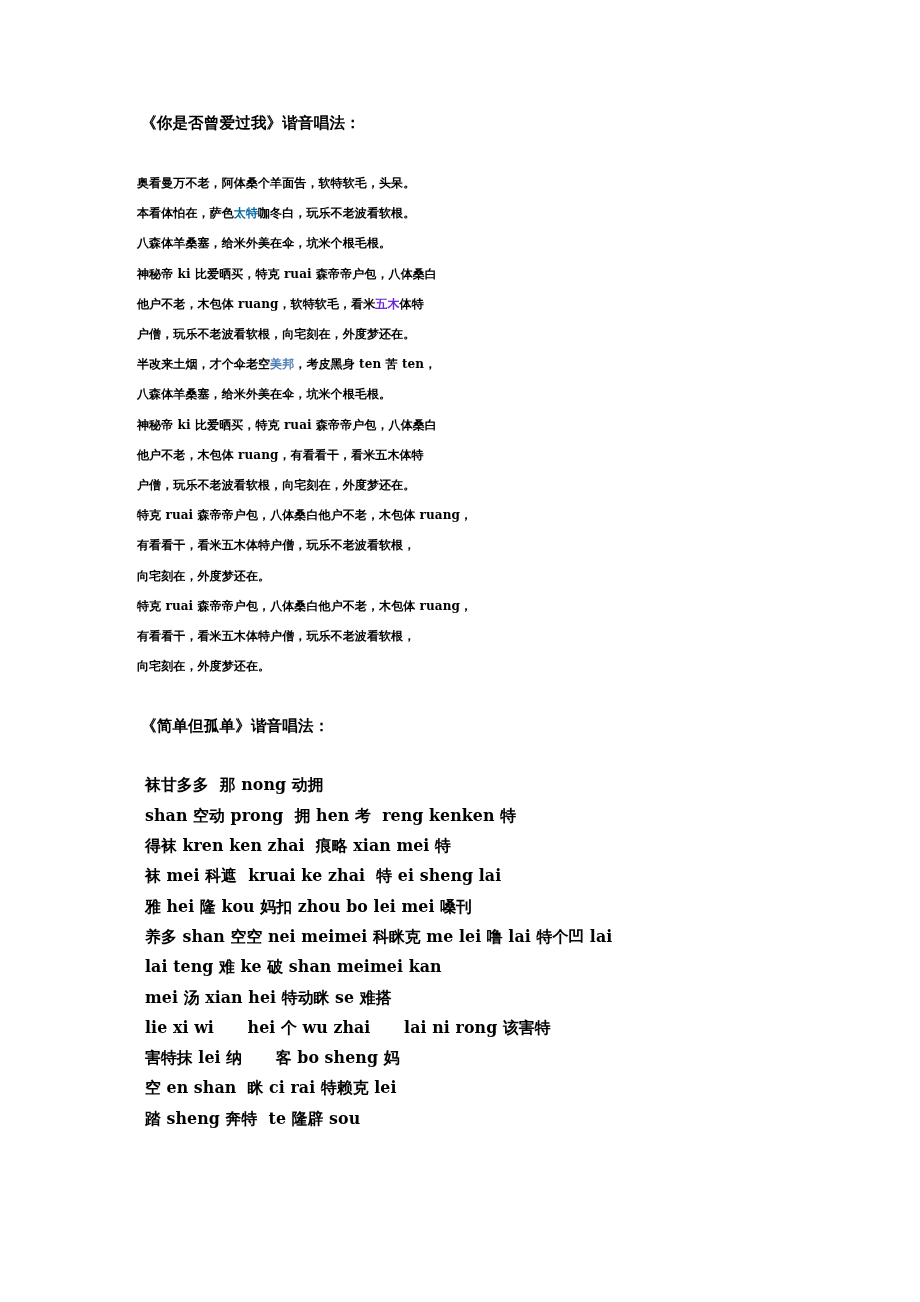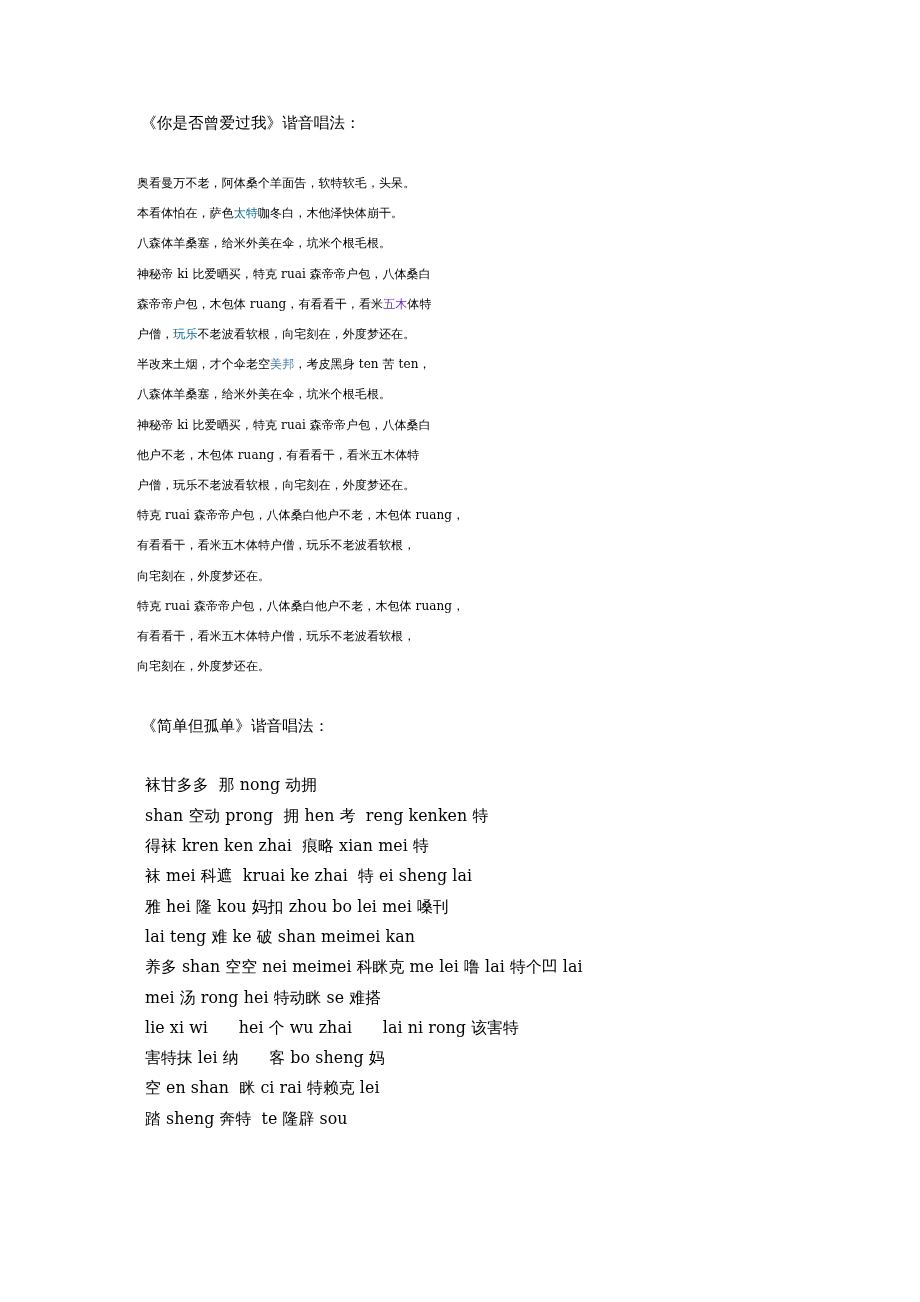--- a/index.html
+++ b/index.html
@@ -15,20 +15,21 @@
     font-family: "DejaVu Serif", "Liberation Serif", serif;
     color: #000000;
     -webkit-font-smoothing: antialiased;
   }
   .page {
     position: relative;
     width: 920px;
     height: 1302px;
     box-sizing: border-box;
     padding: 12px;
+    font-weight: bold;
   }
   .doc-body {
     position: absolute;
     left: 137px;
     top: 108px;
     width: 640px;
   }
   
   .section {
     margin: 0;
@@ -74,25 +75,25 @@
 <body>
 
 <div class="page">
   <div class="doc-body">
 
     <div class="section section-one">
       <div class="song-title">《你是否曾爱过我》谐音唱法：</div>
       <div class="blank-line">&nbsp;</div>
       <div class="lyrics">
           <div class="lyric-line"><span>奥看曼万不老，阿体桑个羊面告，软特软毛，头呆。</span></div>
-          <div class="lyric-line"><span>本看体怕在，萨色</span><span class="hl" style="color: #0369a1;">太特</span><span>咖冬白，木他泽快体崩干。</span></div>
+          <div class="lyric-line"><span>本看体怕在，萨色</span><span class="hl" style="color: #0369a1;">太特</span><span>咖冬白，玩乐不老波看软根。</span></div>
           <div class="lyric-line"><span>八森体羊桑塞，给米外美在伞，坑米个根毛根。</span></div>
           <div class="lyric-line"><span>神秘帝 ki 比爱晒买，特克 ruai 森帝帝户包，八体桑白</span></div>
-          <div class="lyric-line"><span>森帝帝户包，木包体 ruang，有看看干，看米</span><span class="hl" style="color: #6d28d9;">五木</span><span>体特</span></div>
-          <div class="lyric-line"><span>户僧，</span><span class="hl" style="color: #0369a1; text-align: center;">玩乐</span><span>不老波看软根，向宅刻在，外度梦还在。</span></div>
+          <div class="lyric-line"><span>他户不老，木包体 ruang，软特软毛，看米</span><span class="hl" style="color: #6d28d9;">五木</span><span>体特</span></div>
+          <div class="lyric-line"><span>户僧，</span><span class="hl" style="color: #000000; text-align: center;">玩乐</span><span>不老波看软根，向宅刻在，外度梦还在。</span></div>
           <div class="lyric-line"><span>半改来土烟，才个伞老空</span><span class="hl" style="color: rgb(74, 125, 181); margin-top: 27px;">美邦</span><span>，考皮黑身 ten 苦 ten，</span></div>
           <div class="lyric-line"><span>八森体羊桑塞，给米外美在伞，坑米个根毛根。</span></div>
           <div class="lyric-line"><span>神秘帝 ki 比爱晒买，特克 ruai 森帝帝户包，八体桑白</span></div>
           <div class="lyric-line"><span>他户不老，木包体 ruang，有看看干，看米五木体特</span></div>
           <div class="lyric-line"><span>户僧，玩乐不老波看软根，向宅刻在，外度梦还在。</span></div>
           <div class="lyric-line"><span>特克 ruai 森帝帝户包，八体桑白他户不老，木包体 ruang，</span></div>
           <div class="lyric-line"><span>有看看干，看米五木体特户僧，玩乐不老波看软根，</span></div>
           <div class="lyric-line"><span>向宅刻在，外度梦还在。</span></div>
           <div class="lyric-line"><span>特克 ruai 森帝帝户包，八体桑白他户不老，木包体 ruang，</span></div>
           <div class="lyric-line"><span>有看看干，看米五木体特户僧，玩乐不老波看软根，</span></div>
@@ -104,23 +105,23 @@
 
     <div class="section section-two">
       <div class="song-title">《简单但孤单》谐音唱法：</div>
       <div class="blank-line small">&nbsp;</div>
       <div class="lyrics">
           <div class="lyric-line"><span>袜甘多多  那 nong 动拥</span></div>
           <div class="lyric-line"><span>shan 空动 prong  拥 hen 考  reng kenken 特</span></div>
           <div class="lyric-line"><span>得袜 kren ken zhai  痕略 xian mei 特</span></div>
           <div class="lyric-line"><span>袜 mei 科遮  kruai ke zhai  特 ei sheng lai</span></div>
           <div class="lyric-line"><span>雅 hei 隆 kou 妈扣 zhou bo lei mei 嗓刊</span></div>
+          <div class="lyric-line"><span>养多 shan 空空 nei meimei 科眯克 me lei 噜 lai 特个凹 lai</span></div>
           <div class="lyric-line"><span>lai teng 难 ke 破 shan meimei kan</span></div>
-          <div class="lyric-line"><span>养多 shan 空空 nei meimei 科眯克 me lei 噜 lai 特个凹 lai</span></div>
-          <div class="lyric-line"><span>mei 汤 rong hei 特动眯 se 难搭</span></div>
+          <div class="lyric-line"><span>mei 汤 xian hei 特动眯 se 难搭</span></div>
           <div class="lyric-line"><span>lie xi wi      hei 个 wu zhai      lai ni rong 该害特</span></div>
           <div class="lyric-line"><span>害特抹 lei 纳      客 bo sheng 妈</span></div>
           <div class="lyric-line"><span>空 en shan  眯 ci rai 特赖克 lei</span></div>
           <div class="lyric-line"><span>踏 sheng 奔特  te 隆辟 sou</span></div>
         </div>
     </div>
 
   </div>
 </div>
 

